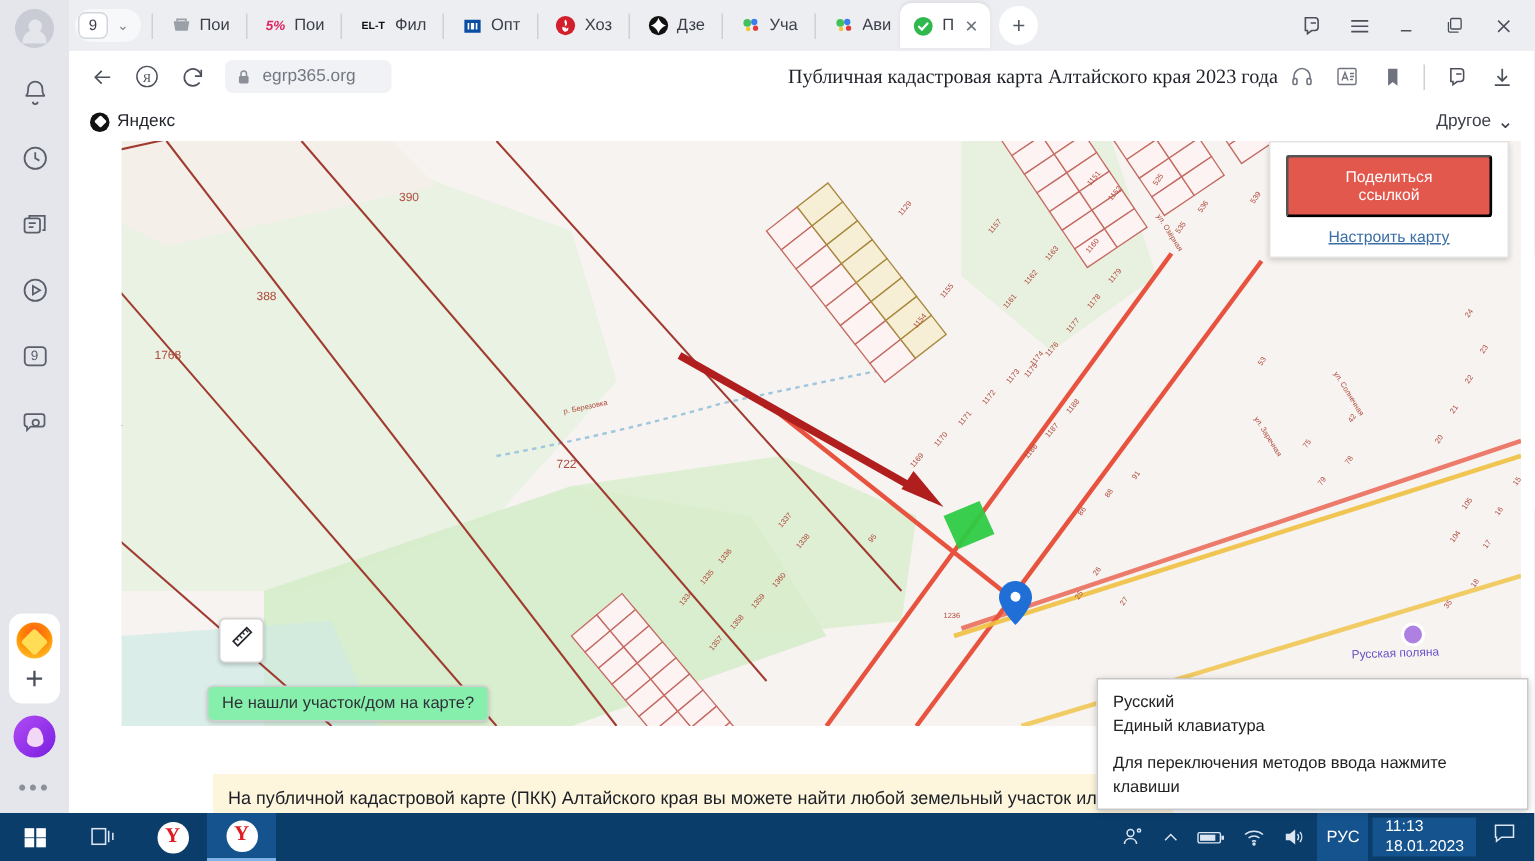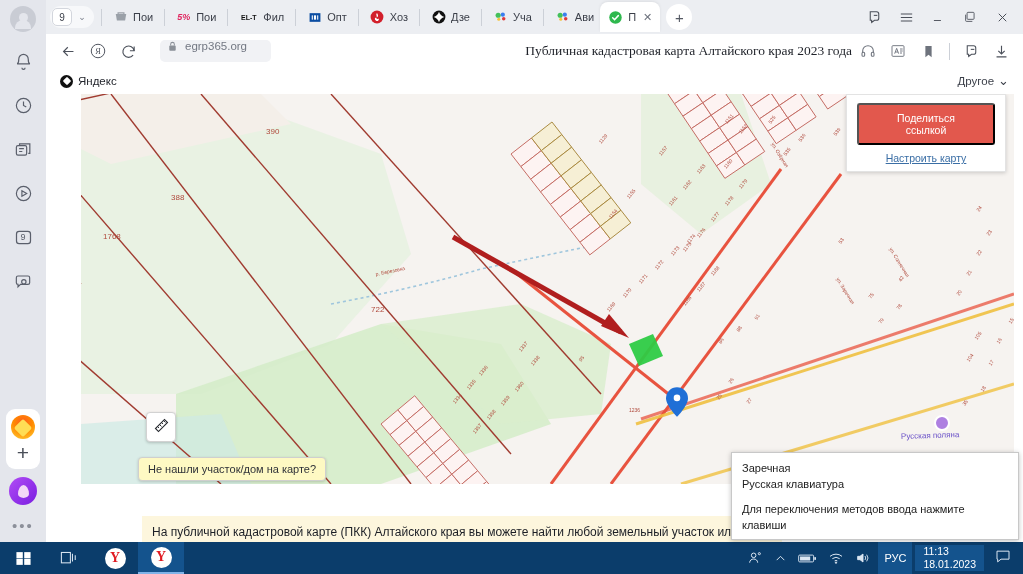--- a/index.html
+++ b/index.html
@@ -85,22 +85,22 @@
   .winctl { margin-left:auto; display:flex; align-items:center; gap:2px; padding-right:6px;}
   .winbtn { width:30px;height:28px;display:flex;align-items:center;justify-content:center;color:#4a4f59;}
 
   
   .chrome {
     position:absolute; left:46px; top:34px; width:977px; height:508px; background:#fff;
   }
   .toolbar { height:34px; display:flex; align-items:center; padding: 0 8px; gap:2px; }
   .tb-btn { width:28px;height:28px;display:flex;align-items:center;justify-content:center;color:#4c515b;}
   .omnibox {
-    display:flex; height:22px; background:#f1f2f5; border-radius:5px;
-    padding:0 24px 0 6px; margin-left:16px; gap:6px;
+    display:flex; align-items:center; height:22px; background:#f1f2f5; border-radius:5px;
+    padding:0 24px 0 6px; margin-left:6px; gap:6px;
   }
   .omnibox .lock { width:13px;height:13px;display:flex;align-items:center;justify-content:center;}
   .omni-url { font-size:11.5px; color:#737883; }
   .page-title {
     flex:1; text-align:right; font-size:13.5px; color:#1f2229;
     font-family: "Liberation Serif", serif; white-space:nowrap; overflow:hidden;
   }
   .tb-right { display:flex; align-items:center; gap:2px; }
 
   
@@ -130,21 +130,21 @@
   .share-link { display:block; margin-top:7px; font-size:10.5px; color:#3a6ea5; text-decoration:underline; }
 
   .measure-btn {
     position:absolute; left:65px; top:318px; width:30px; height:30px;
     background:#fff; border:1px solid #d2d2d2; border-radius:4px;
     display:flex; align-items:center; justify-content:center;
     box-shadow:0 1px 3px rgba(0,0,0,.2);
   }
   .notfound-btn {
     position:absolute; left:57px; top:363px;
-    background:#fef9c3; border:1px solid #cfcfcf; border-radius:4px;
+    background:#86efac; border:1px solid #cfcfcf; border-radius:4px;
     padding:5px 9px; font-size:11px; color:#2f3238;
     box-shadow:0 1px 3px rgba(0,0,0,.18);
   }
   .attrib {
     position:absolute; right:2px; bottom:1px; font-size:9px; color:#5c5c5c;
   }
   .ya-watermark {
     position:absolute; right:12px; bottom:12px; font-size:15px; font-weight:bold;
     color:rgba(120,60,60,.45); letter-spacing:1px;
   }
@@ -788,22 +788,22 @@
     </div>
 
     <div class="infoblock">
       <p>На публичной кадастровой карте (ПКК) Алтайского края вы можете найти любой земельный участок или здание,</p>
       <p>которые поставлены на кадастровый учёт в Единый государственный реестр недвижимости (ЕГРН).</p>
       <p>Процедура межевания</p>
     </div>
   </div>
 
   <div class="ime">
-    <div>Заречная</div>
-    <div>Русская клавиатура</div>
+    <div>Русский</div>
+    <div>Единый клавиатура</div>
     <div class="gap"></div>
     <div>Для переключения методов ввода нажмите клавиши</div>
   </div>
 
   <div class="taskbar">
     <div class="tb-start">
       <svg width="17" height="17" viewBox="0 0 24 24" fill="#fff">
         <rect x="2" y="3" width="9" height="8.6"></rect>
           <rect x="13" y="3" width="9" height="8.6"></rect>
         <rect x="2" y="12.4" width="9" height="8.6"></rect>

